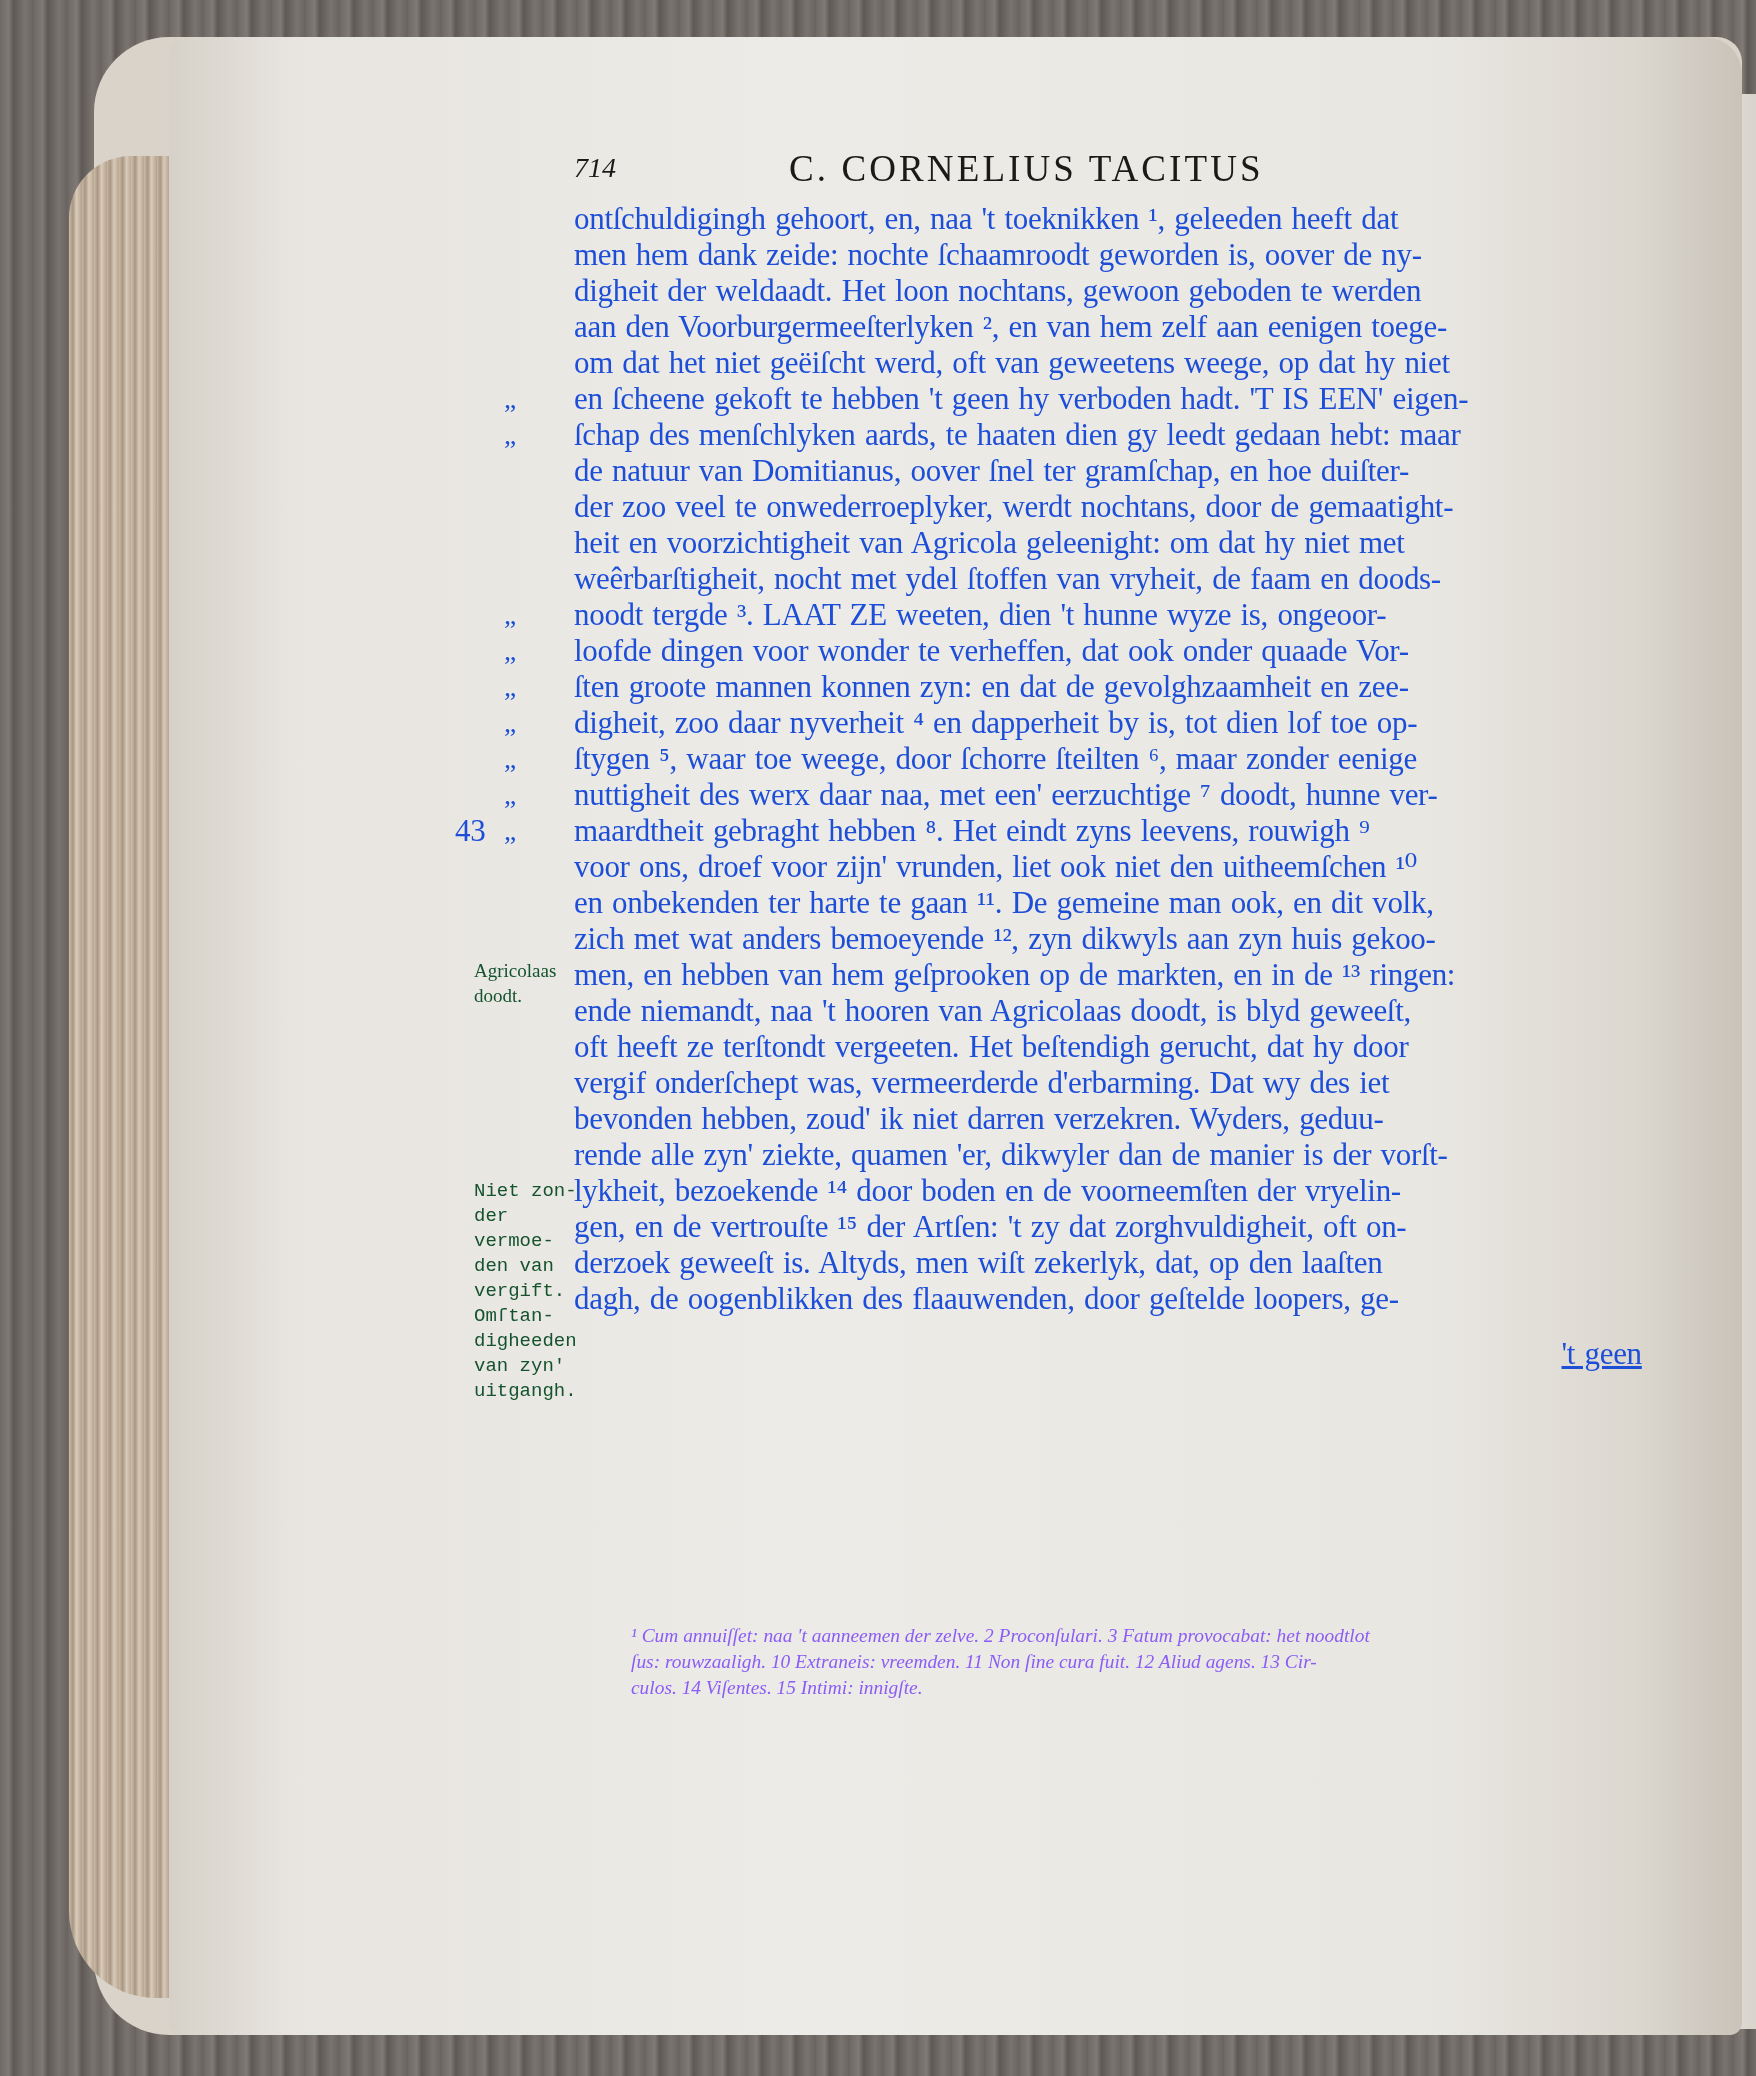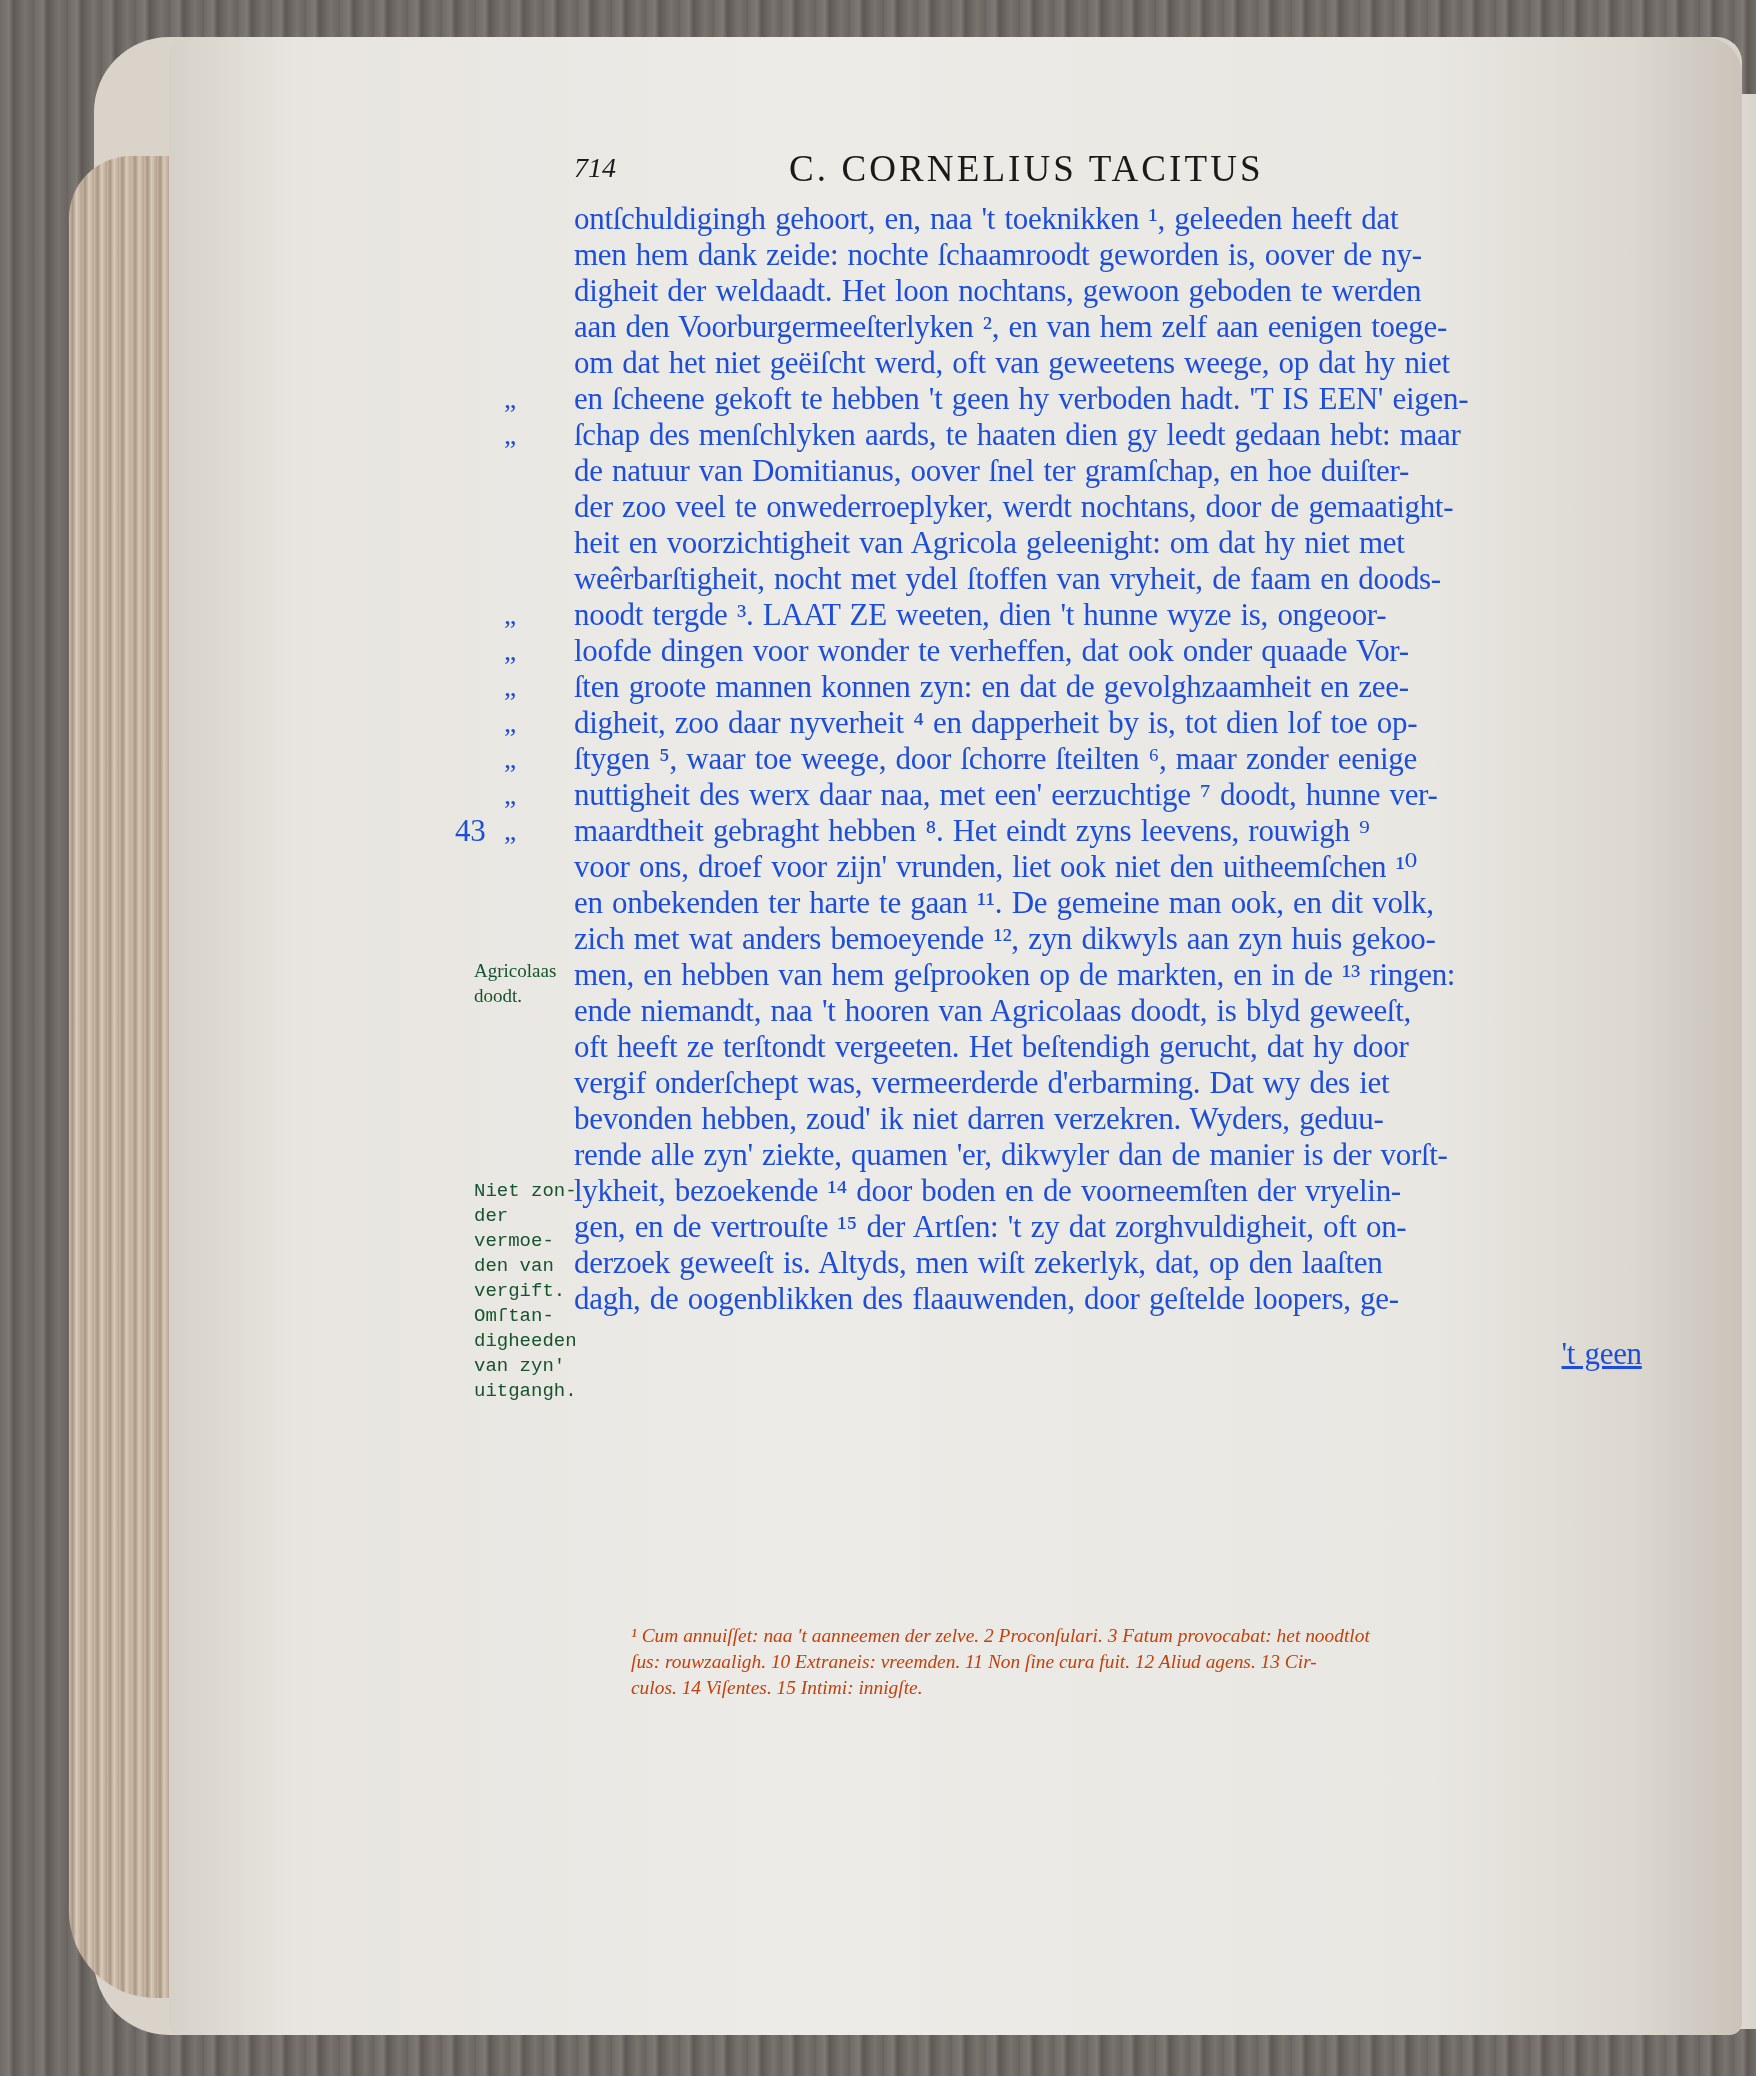--- a/index.html
+++ b/index.html
@@ -39,21 +39,21 @@
   .line { position:relative; height:36px; white-space:nowrap; padding-left:25px; letter-spacing:-0.3px; word-spacing:1.9px; }
   .line .quote-mark { position:absolute; left:-45px; top:0; font-size:27.5px; }
   .line .text { display:inline-block; }
   .line.last-right { text-align:right; padding-right:6.2px; margin-top:19px; }
   .section-number { position:absolute; left:-94px; top:0; font-size:31px; }
   .margin-notes {
     position:absolute; left:474px; color:#14532d; font-size:19px; line-height:25px; text-align:left; width:112px;
   }
   .footnotes {
     position:absolute; left:631px; top:1623px; width:1011px;
-    color:#c2410c; font-size:19.4px; line-height:26px; font-style:italic;
+    color:#8b5cf6; font-size:19.4px; line-height:26px; font-style:italic;
   }
   .footnotes .fn-line { white-space:nowrap; }
 </style>
 </head>
 <body>
 
 <div class="book"></div>
 <div class="page-edges"></div>
 <div class="facing-page"></div>
 <div class="page"></div>

